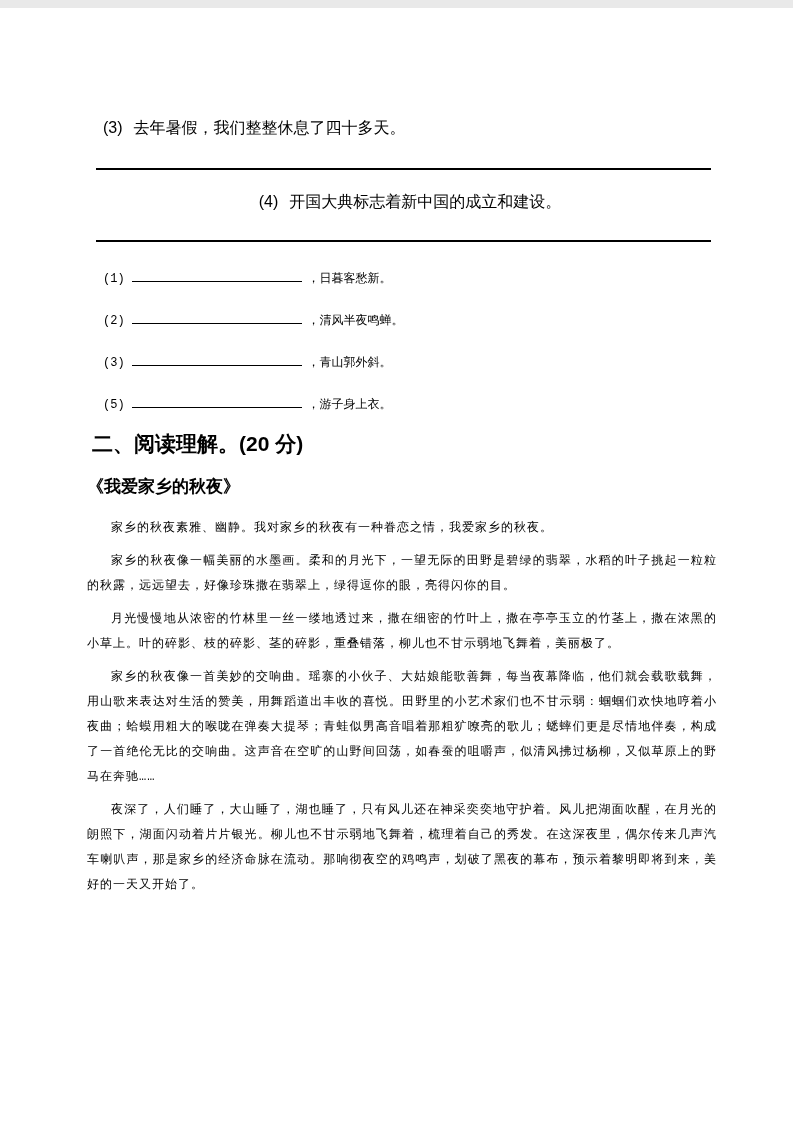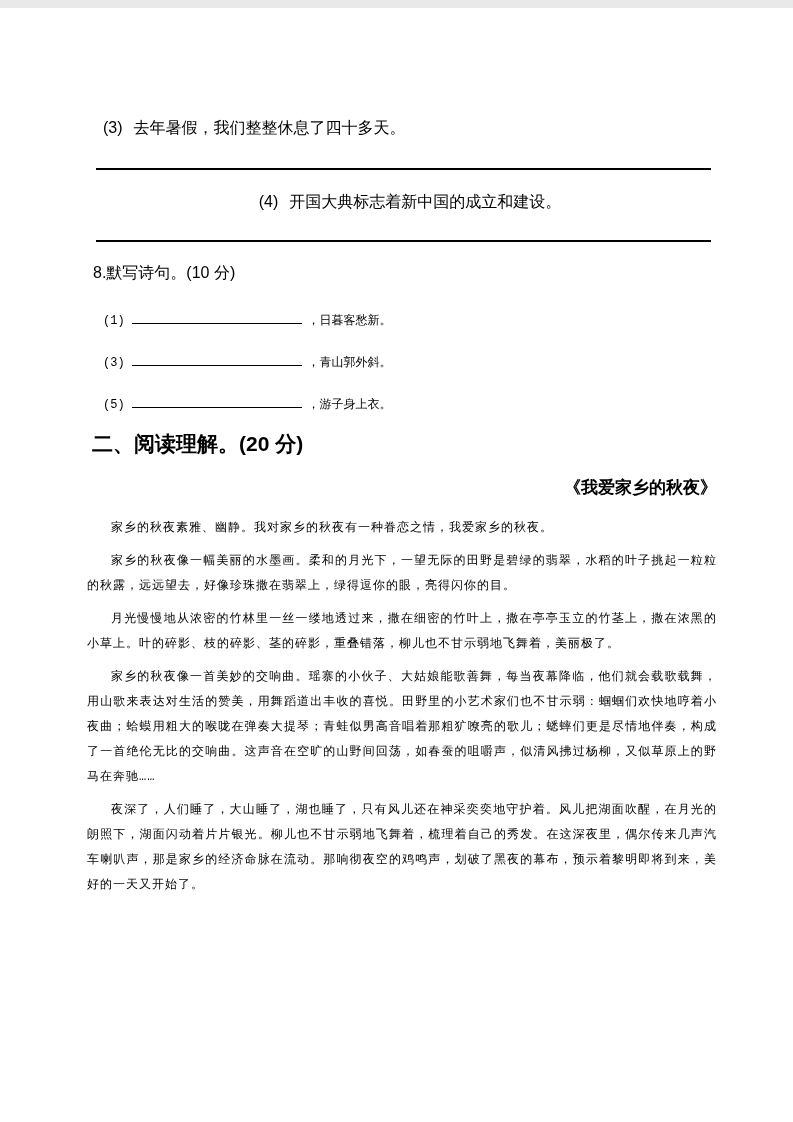--- a/index.html
+++ b/index.html
@@ -66,22 +66,22 @@
   .sec-heading {
     margin:18px 0 0 5px;
     font-family:"Liberation Sans", sans-serif;
     font-weight:bold;
     font-size:21px;
     line-height:24px;
   }
 
   .passage-title {
     margin-top:21px;
-    text-align:right;
-    font-family:Liberation Sans, sans-serif;
+    text-align:left;
+    font-family:Liberation Mono, monospace;
     font-weight:bold;
     font-size:17px;
     line-height:22px;
   }
 
   .passage { margin-top:17px; }
   .passage p {
     margin:0 0 8px 0;
     font-family:Liberation Mono, monospace;
     font-size:12px;
@@ -103,25 +103,27 @@
     </div>
 
     <hr class="answer-line">
 
     <div class="q-item second">
       <span class="q-label">(4)</span><span>开国大典标志着新中国的成立和建设。</span>
     </div>
 
     <hr class="answer-line second">
 
-    <div class="q8-heading">8.默写诗句。(10 分)</div>
 
     <div class="poem-list">
       <div class="poem-item">
         <span class="p-label">(1)</span><span class="blank"></span><span>，日暮客愁新。</span>
+      </div>
+      <div class="poem-item">
+        <span class="p-label">(2)</span><span class="blank"></span><span>，清风半夜鸣蝉。</span>
       </div>
       <div class="poem-item">
         <span class="p-label">(3)</span><span class="blank"></span><span>，青山郭外斜。</span>
       </div>
       <div class="poem-item">
         <span class="p-label">(5)</span><span class="blank"></span><span>，游子身上衣。</span>
       </div>
     </div>
 
     <div class="sec-heading">二、阅读理解。(20 分)</div>

